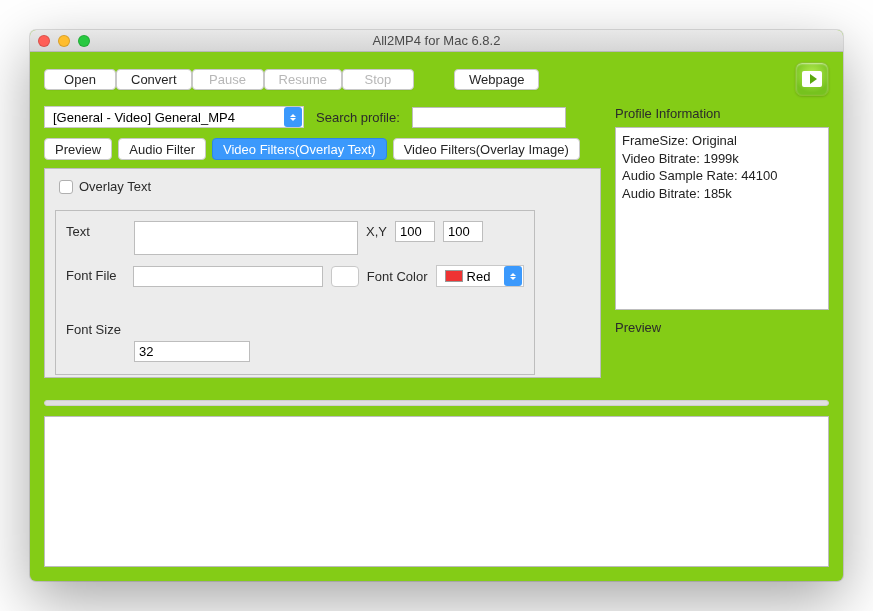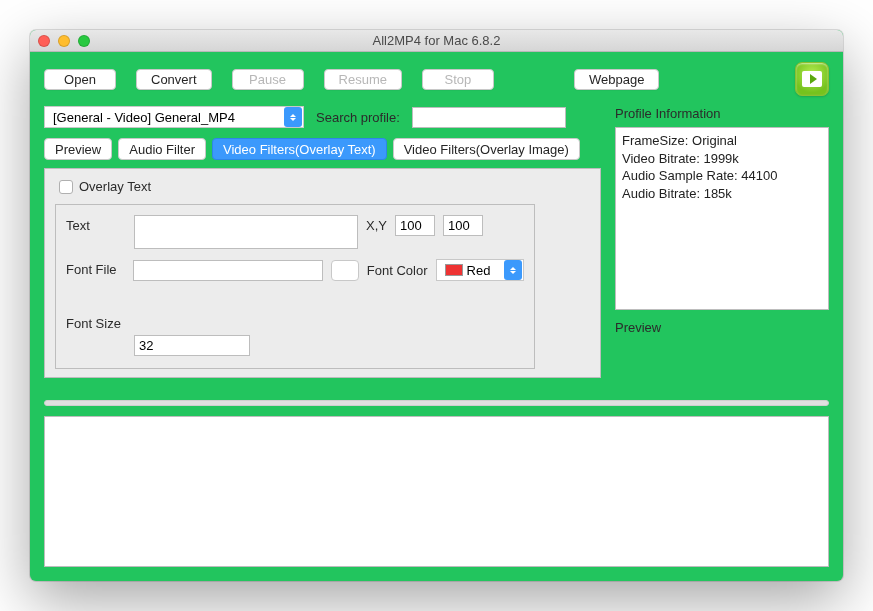--- a/index.html
+++ b/index.html
@@ -6,21 +6,21 @@
   body {
     margin: 0;
     font-family: -apple-system, "Helvetica Neue", Helvetica, Arial, sans-serif;
     font-size: 13px;
     background: #fff;
     padding: 30px;
   }
   .window {
     width: 813px;
     height: 551px;
-    background: #22c55e;
+    background: #84cc16;
     border-radius: 6px;
     box-shadow: 0 20px 60px rgba(0,0,0,0.35), 0 0 0 1px rgba(0,0,0,0.12);
     overflow: hidden;
     display: flex;
     flex-direction: column;
   }
   .titlebar {
     height: 22px;
     background: linear-gradient(#e8e8e8, #d6d6d6);
     border-bottom: 1px solid #b8b8b8;
@@ -47,21 +47,21 @@
   }
   .content {
     flex: 1;
     padding: 10px 14px 14px 14px;
     display: flex;
     flex-direction: column;
   }
   .toolbar-row {
     display: flex;
     align-items: center;
-    gap: 20px;
+    gap: 0;
     margin-bottom: 10px;
   }
   .btn {
     height: 21px;
     padding: 0 14px;
     background: #fff;
     border: 1px solid #c8c8c8;
     border-radius: 4px;
     font-size: 13px;
     color: #262626;
@@ -160,21 +160,21 @@
     border-color: #2d86e6;
     color: #fff;
   }
   .tab-pane {
     margin-top: 8px;
     border: 1px solid #bdbdbd;
     background: #ececec;
     padding: 10px 10px 14px 10px;
     height: 210px;
   }
-  .checkbox-row { display:flex; align-items:center; gap:6px; margin-bottom:10px; margin-left:4px;}
+  .checkbox-row { display:flex; align-items:center; gap:6px; margin-bottom:16px; margin-left:4px;}
   .chk {
     width:14px; height:14px;
     background:#fff;
     border:1px solid #b0b0b0;
     border-radius:3px;
   }
   .inner-box {
     border: 1px solid #bdbdbd;
     background: #ececec;
     padding: 10px 10px 12px 10px;

